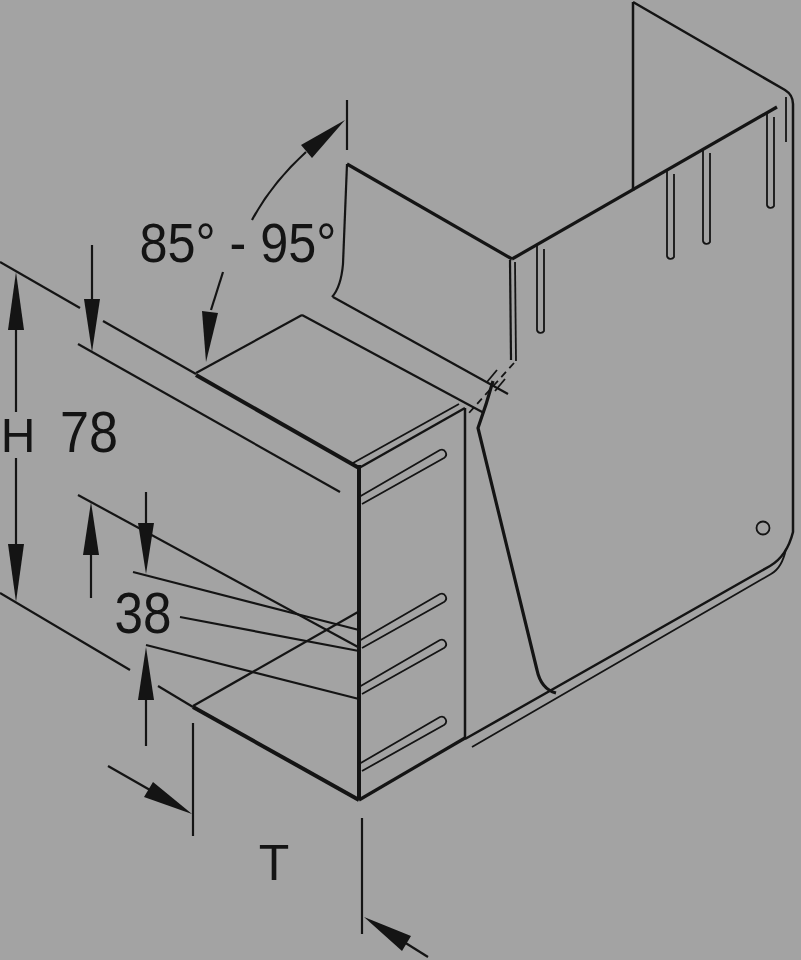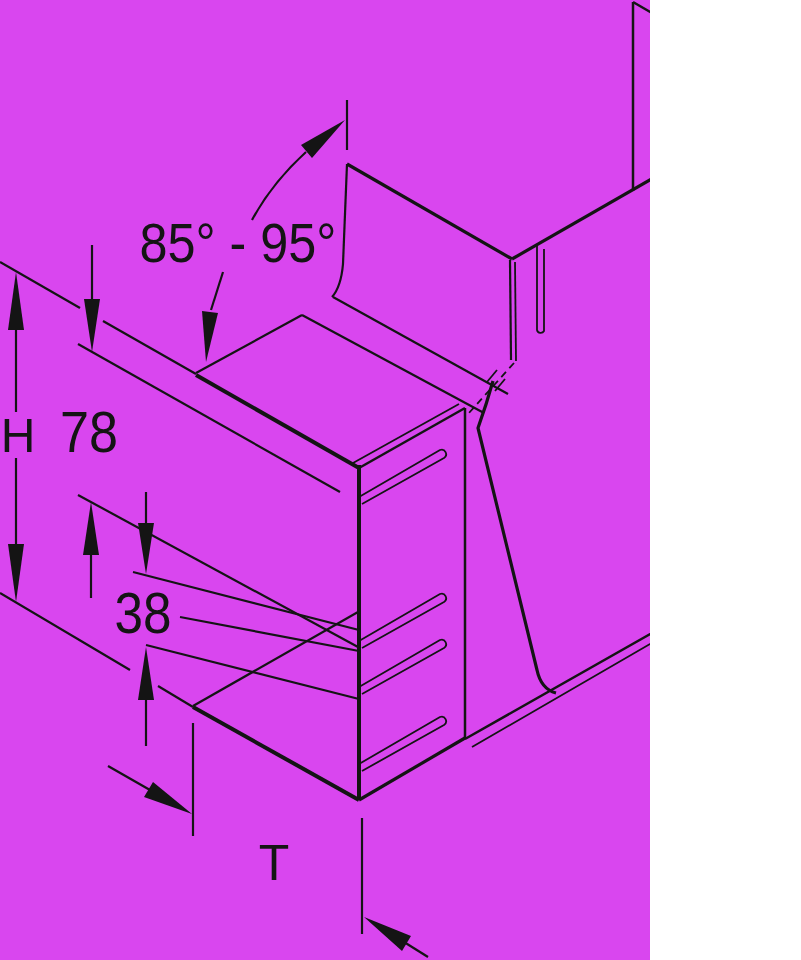--- a/index.html
+++ b/index.html
@@ -3,23 +3,23 @@
 <meta charset="utf-8">
 <style>
   html, body {
     margin: 0;
     padding: 0;
     background: #ffffff;
     font-family: "Liberation Sans", sans-serif;
   }
   .stage {
     position: relative;
-    width: 650px;
+    width: 801px;
     height: 960px;
-    background: #d946ef;
+    background: #a3a3a3;
     overflow: hidden;
   }
   svg { display: block; }
   
   .ln   { stroke: #141414; stroke-width: 2.2; fill: none; stroke-linecap: butt; stroke-linejoin: round; }
   .thin { stroke: #141414; stroke-width: 1.8; fill: none; stroke-linejoin: round; }
   .mid  { stroke: #141414; stroke-width: 2.5; fill: none; stroke-linejoin: round; }
   .thick{ stroke: #141414; stroke-width: 4;   fill: none; stroke-linecap: butt; stroke-linejoin: round; }
   .edge { stroke: #141414; stroke-width: 3.2; fill: none; stroke-linejoin: round; }
   .dash { stroke: #141414; stroke-width: 1.8; fill: none; stroke-dasharray: 7 5; }

